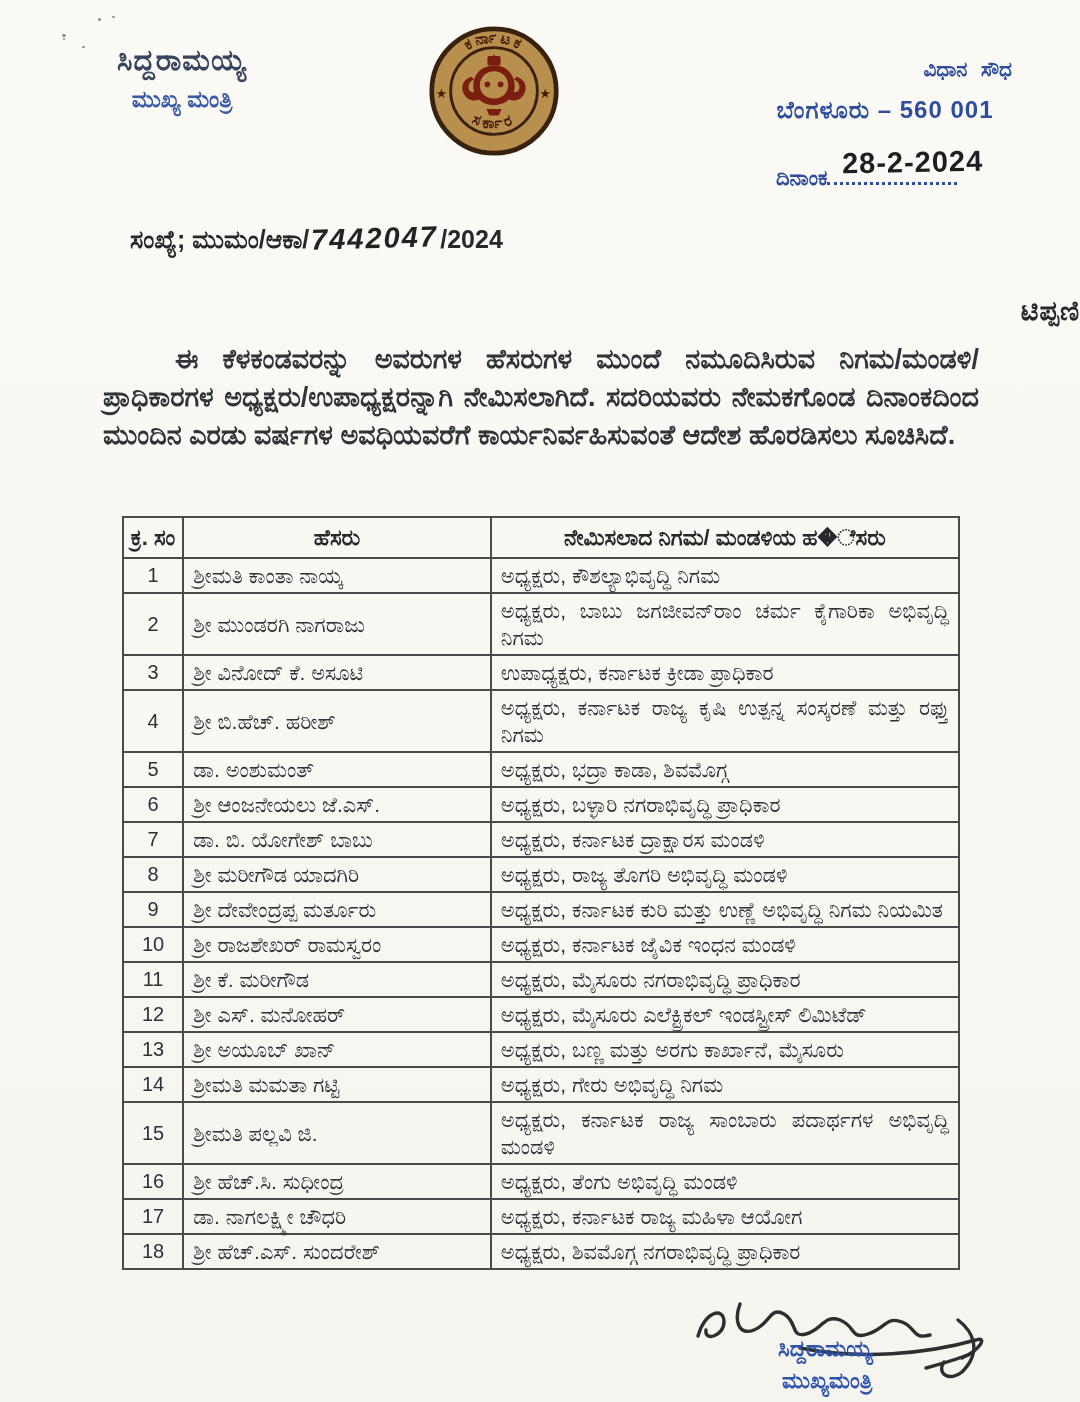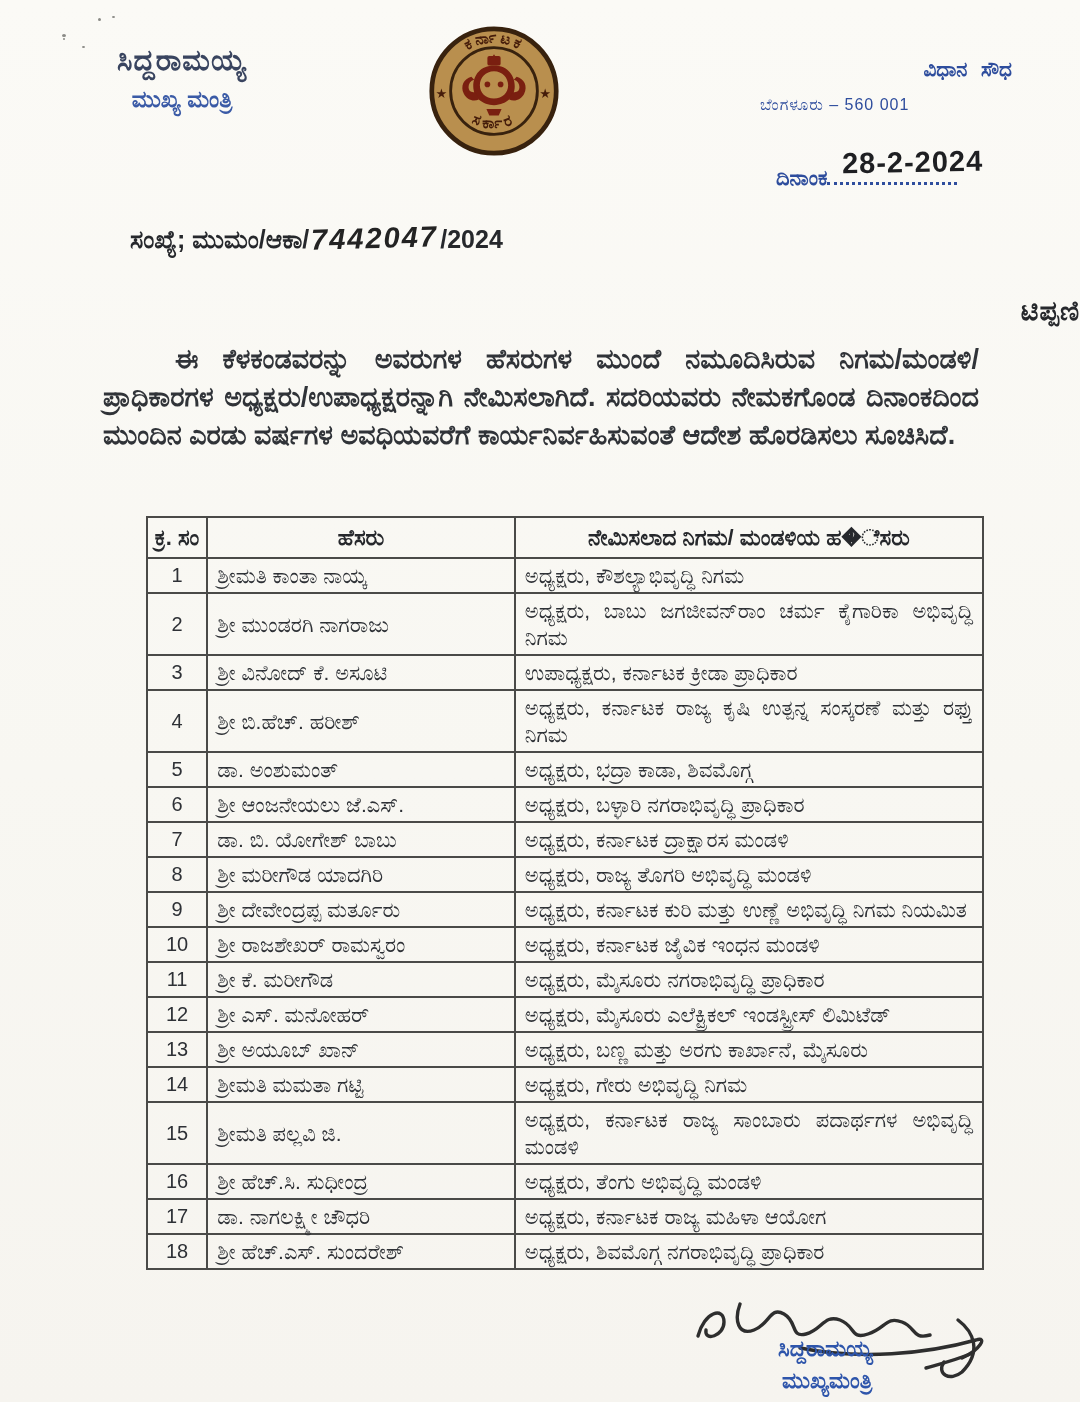--- a/index.html
+++ b/index.html
@@ -20,22 +20,22 @@
 
   
   .sender{position:absolute;left:72px;top:44px;width:220px;text-align:center;}
   .sender-name{font-size:29px;font-weight:bold;color:#39445f;letter-spacing:1px;}
   .sender-title{font-size:23px;font-weight:bold;color:#3a5aa6;margin-top:8px;}
 
   .emblem{position:absolute;left:428px;top:22px;width:132px;height:138px;}
 
   .office-line{position:absolute;left:862px;top:58px;width:150px;text-align:right;
     font-size:20px;font-weight:bold;color:#2e4d9d;word-spacing:8px;}
-  .city-line{position:absolute;left:760px;top:96px;width:250px;text-align:left;
-    font-size:16px;font-weight:normal;color:#2e4d9d;letter-spacing:1px;}
+  .city-line{position:absolute;left:760px;top:96px;width:250px;text-align:center;
+    font-size:24px;font-weight:bold;color:#2e4d9d;letter-spacing:1px;}
   .date-block{position:absolute;left:776px;top:164px;width:240px;}
   .date-label{font-size:21px;font-weight:bold;color:#2e4d9d;display:inline-block;}
   .date-dots{display:inline-block;width:130px;border-bottom:3px dotted #2e4d9d;height:18px;}
   .date-value{position:absolute;left:66px;top:-18px;font-size:29px;font-weight:bold;
     color:#1e1f22;transform:rotate(-1deg);letter-spacing:1px;white-space:nowrap;}
 
   
   .ref-line{position:absolute;left:130px;top:222px;font-size:25px;font-weight:bold;color:#26282c;}
   .ref-hand{font-size:29px;font-weight:600;font-style:italic;color:#232323;
     display:inline-block;transform:rotate(-1.5deg);letter-spacing:2px;padding:0 2px;}
@@ -43,21 +43,21 @@
   
   .doc-title{position:absolute;left:0;top:296px;width:1080px;text-align:right;
     font-size:27px;font-weight:bold;color:#26282c;letter-spacing:1px;}
 
   
   .body-par{position:absolute;left:103px;top:340px;width:876px;
     font-size:27px;line-height:38px;color:#303338;text-align:justify;text-indent:72px;
     font-weight:700;}
 
   
-  .tbl-wrap{position:absolute;left:122px;top:516px;width:838px;margin-left:24px;}
+  .tbl-wrap{position:absolute;left:122px;top:516px;width:838px;}
   table{border-collapse:collapse;width:100%;table-layout:fixed;}
   th,td{border:2px solid #4a4a48;padding:3px 9px;vertical-align:middle;
     font-size:21px;line-height:27px;color:#2e3136;}
   th{font-weight:bold;font-size:22px;padding:6px 4px;color:#26282c;}
   col.c1{width:7.2%;}col.c2{width:36.8%;}col.c3{width:56%;}
   td.sn{text-align:center;font-size:20px;}
   td.appt{text-align:justify;}
 
   
   .sig-block{position:absolute;left:640px;top:1278px;width:380px;height:124px;}

